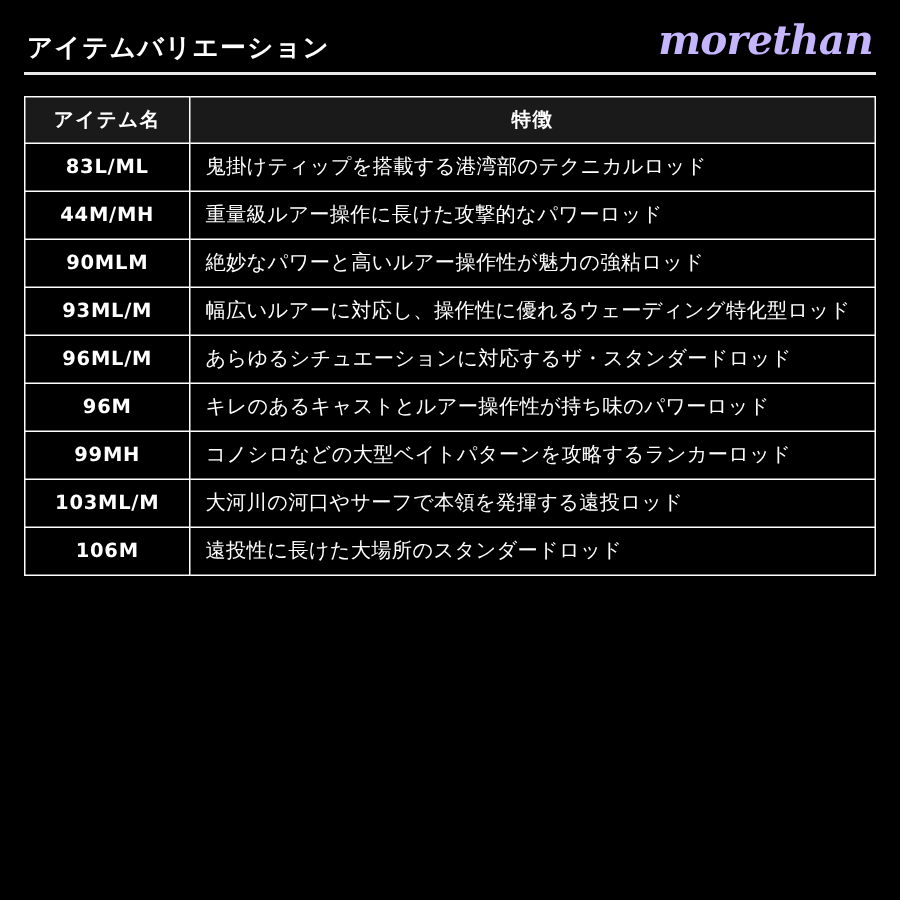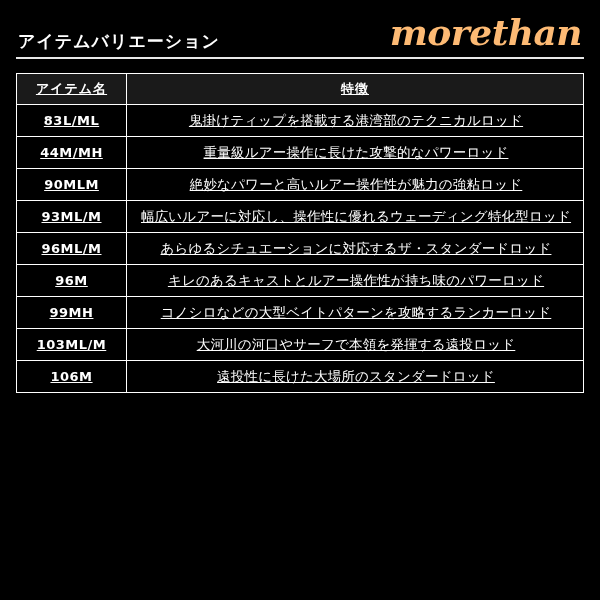--- a/index.html
+++ b/index.html
@@ -33,63 +33,62 @@
   .header-title {
     font-size: 17px;
     font-weight: bold;
     letter-spacing: 1px;
     color: #ffffff;
     line-height: 1.1;
     white-space: nowrap;
   }
   .brand {
     font-family: "DejaVu Serif", "Liberation Serif", serif;
-    font-size: 36px;
+    font-size: 27px;
     font-weight: bold;
     font-style: italic;
     letter-spacing: -0.5px;
-    color: #fdba74;
+    color: #c4b5fd;
     line-height: 1;
     padding-bottom: 1px;
   }
   .table-wrap {
     margin-top: 14px;
     flex: 1;
   }
   table.variation {
     width: 100%;
     border-collapse: collapse;
     table-layout: fixed;
     background: #000000;
   }
   table.variation th,
   table.variation td {
     border: 1px solid #ffffff;
     box-sizing: border-box;
-    text-decoration: underline;
   }
   table.variation th {
     background: #1a1a1a;
     font-size: 13px;
     font-weight: bold;
     padding: 6px 4px;
     letter-spacing: 1px;
   }
   th.col-name { width: 110px; }
   th.col-feature { width: auto; }
   table.variation td.name {
     text-align: center;
     font-size: 13px;
     font-weight: bold;
     padding: 8px 2px;
     letter-spacing: 0.5px;
     white-space: nowrap;
   }
   table.variation td.feature {
-    text-align: center;
+    text-align: left;
     font-size: 13.5px;
     padding: 7px 8px 7px 10px;
     letter-spacing: 0.2px;
     line-height: 1.15;
   }
 </style>
 </head>
 <body>
 
 <div class="page">

